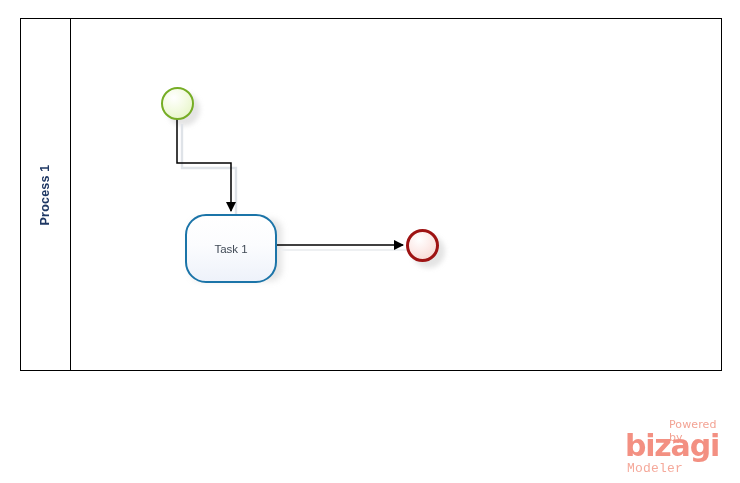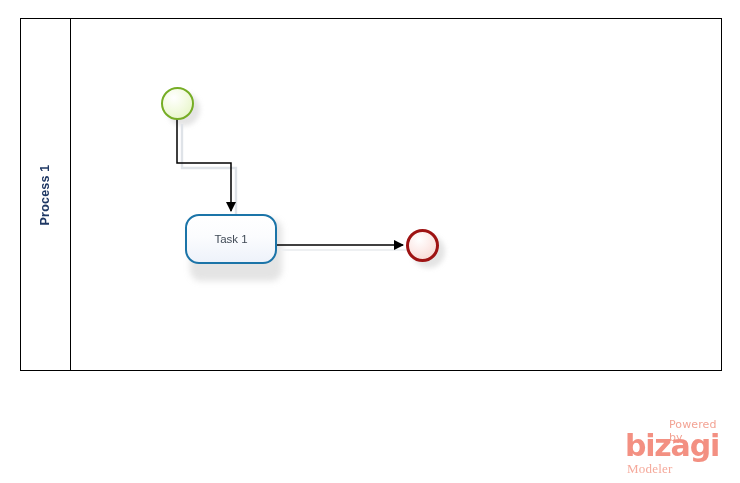--- a/index.html
+++ b/index.html
@@ -108,23 +108,23 @@
     width: 33px;
     height: 33px;
   }
 
   
   .task {
     position: absolute;
     left: 185px;
     top: 214px;
     width: 92px;
-    height: 50px;
+    height: 69px;
     border: 2.2px solid #1b74a8;
-    border-radius: 14px;
+    border-radius: 21px;
     box-sizing: border-box;
     background: linear-gradient(180deg, #ffffff 0%, #fbfcfe 45%, #eef2fa 100%);
     display: flex;
     align-items: center;
     justify-content: center;
   }
   .task-shadow {
     position: absolute;
     left: 190px;
     top: 219px;
@@ -169,21 +169,21 @@
     letter-spacing: -1.2px;
     font-family: "DejaVu Sans", sans-serif;
   }
   .logo-sub {
     position: absolute;
     left: 2px;
     top: 43px;
     font-size: 13px;
     color: #f5a99b;
     letter-spacing: 0.2px;
-    font-family: Liberation Serif, serif;
+    font-family: Liberation Mono, monospace;
   }
 </style>
 </head>
 <body>
 
 <div id="canvas">
 
   <div class="pool">
     <div class="pool-header">
       <span class="pool-header-label">Process 1</span>

